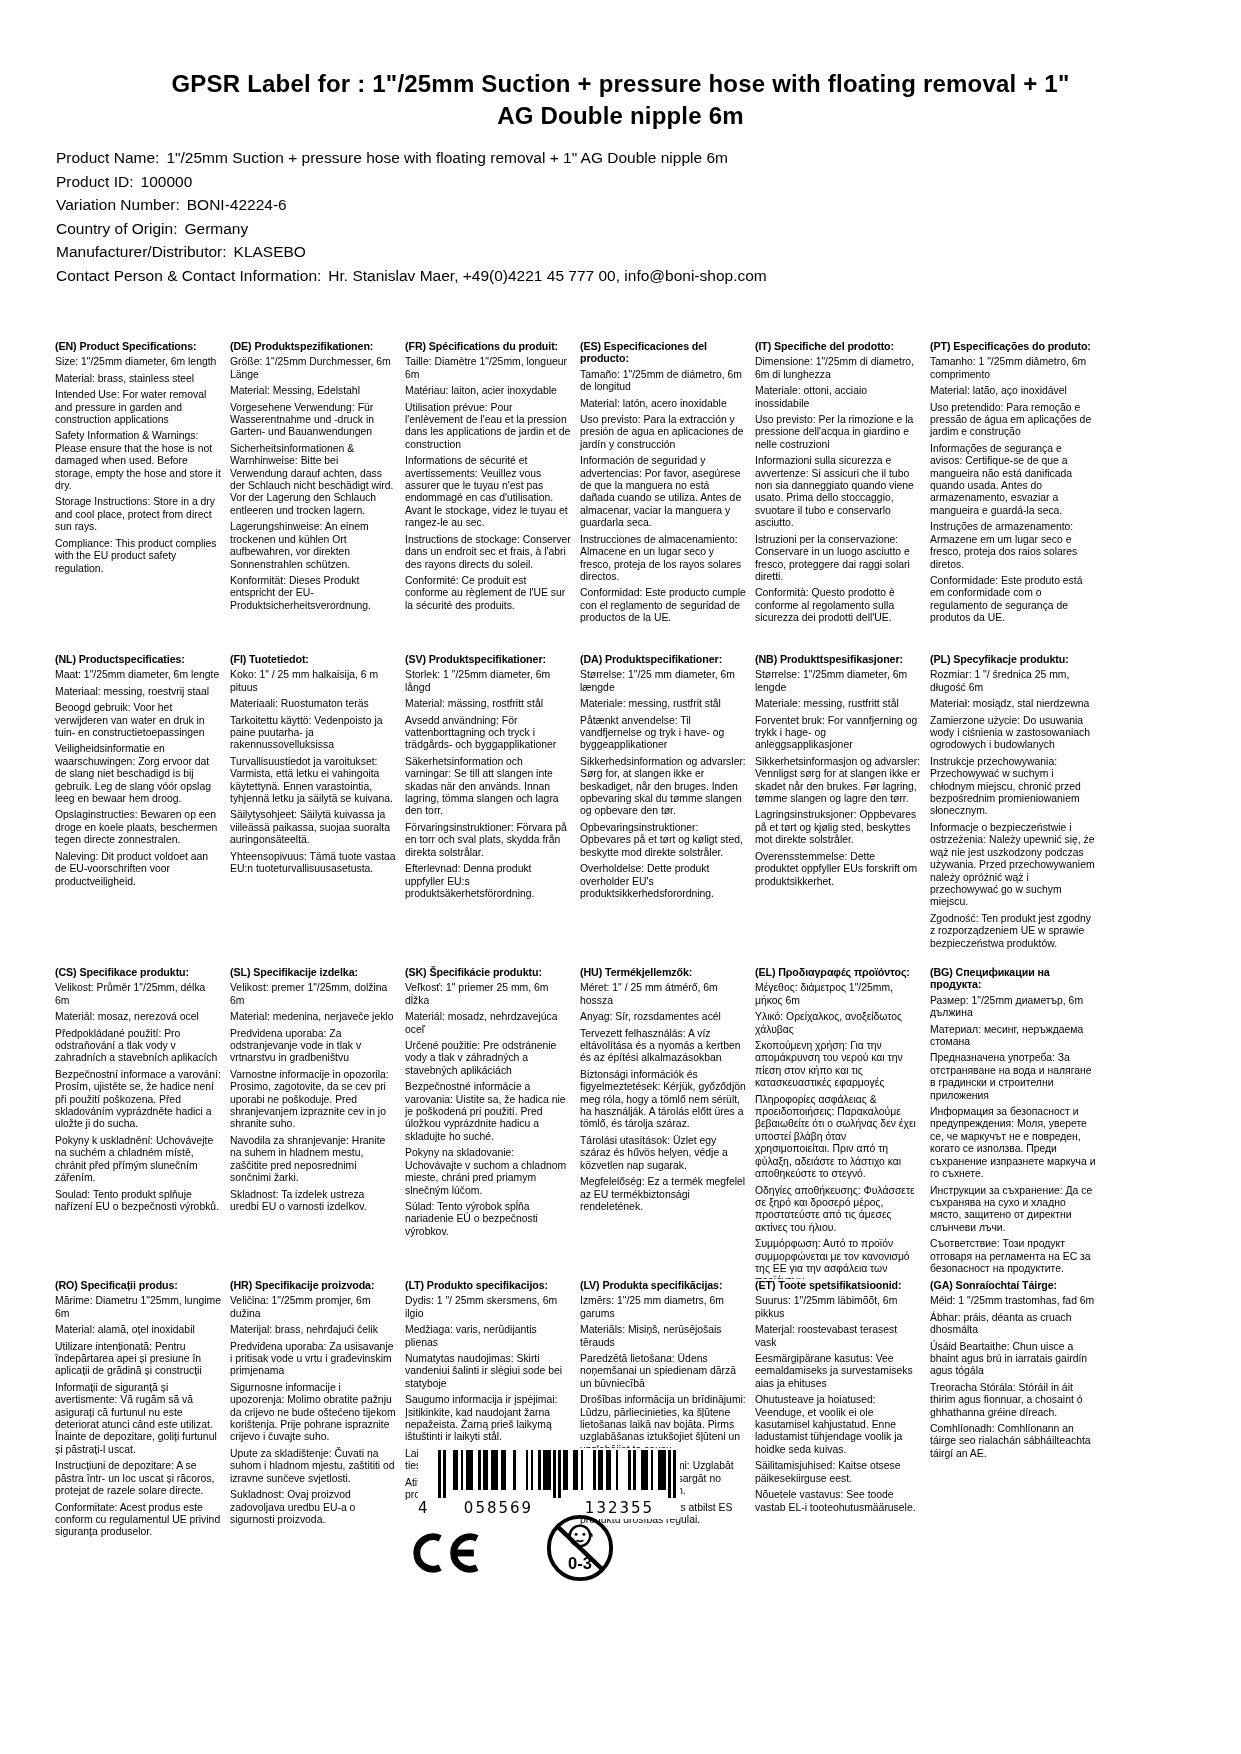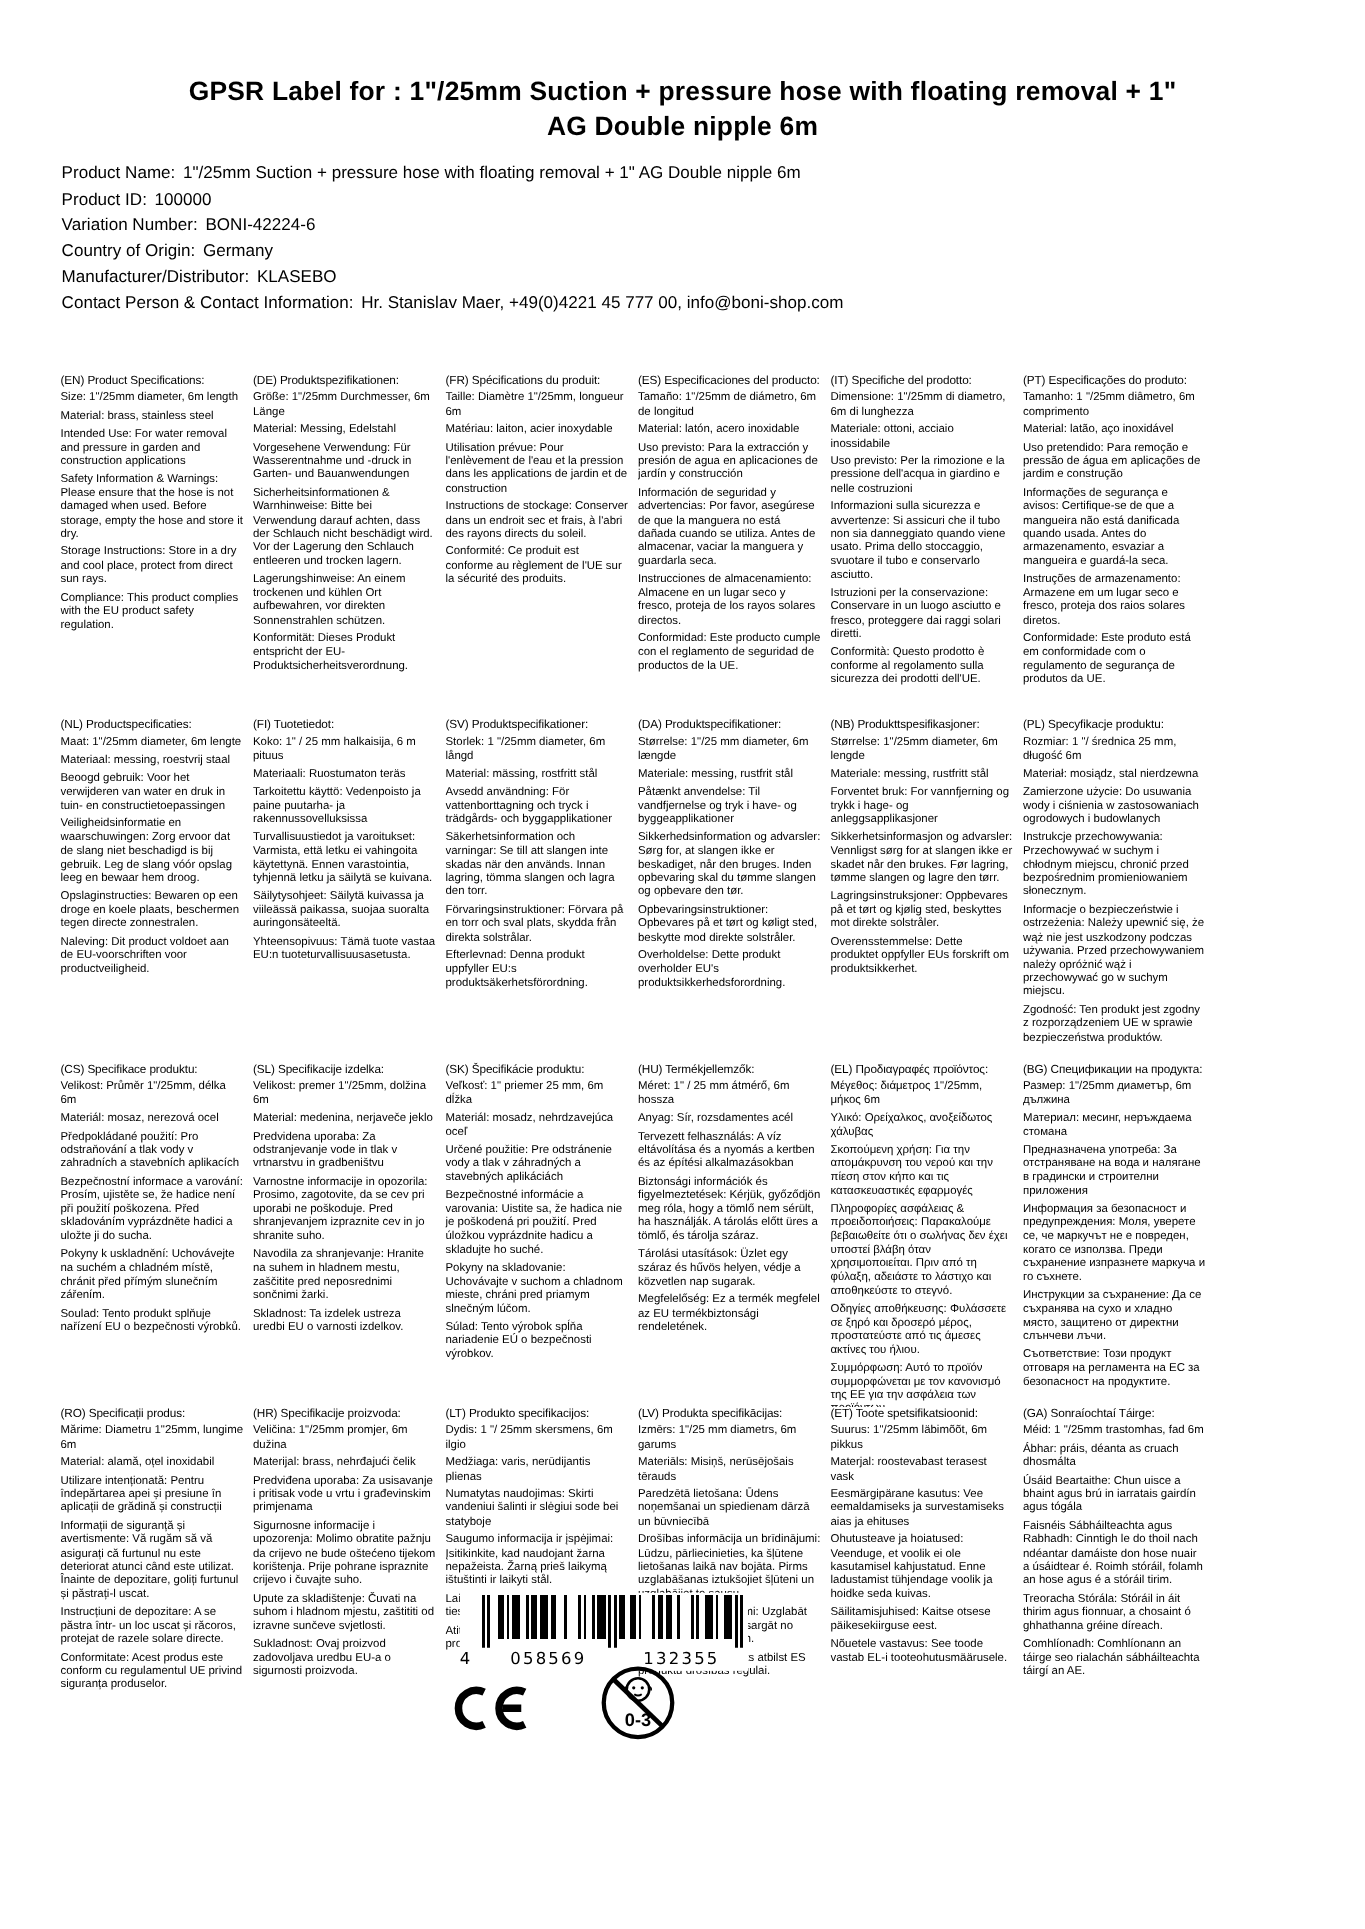--- a/index.html
+++ b/index.html
@@ -4,21 +4,21 @@
 <style>
   html,body{margin:0;padding:0;background:#fff;}
   .page{position:relative;width:1241px;height:1754px;background:#ffffff;color:#000;overflow:hidden;}
   .title{position:absolute;top:52px;left:50%;transform:translateX(-50%);width:910px;text-align:center;
          font:bold 24px/32px "Liberation Sans",sans-serif;letter-spacing:.2px;}
   .product-info{position:absolute;top:146px;left:56px;width:1130px;font:15.5px/23.5px "Liberation Sans",sans-serif;}
   .pi-label{font-weight:normal;margin-right:7px;}
   .lang-grid{position:absolute;top:340px;left:55px;display:grid;grid-template-columns:repeat(6,166px);
              column-gap:9px;grid-auto-rows:313px;}
   .lang-block{overflow:hidden;font:10.4px/12.4px "Liberation Sans",sans-serif;}
-  .lang-heading{font-weight:normal;font-size:10.7px;letter-spacing:-0.1px;}
+  .lang-heading{font-weight:bold;font-size:10.7px;letter-spacing:-0.1px;}
   .lang-para{margin:4px 0 0 0;}
   .barcode{position:absolute;top:1448px;left:418px;width:262px;background:#fff;padding:2px 0;}
   .barcode svg{display:block;margin-left:20px;}
   .barcode-digits{display:flex;width:262px;font:15px/18px "DejaVu Sans",sans-serif;margin-top:1px;}
   .bd-lead{width:20px;text-align:left;}
   .bd-left,.bd-right{flex:1;text-align:center;letter-spacing:2px;}
   .marks-row{position:absolute;top:1512px;left:412px;width:280px;display:flex;align-items:flex-end;gap:62px;}
   .ce-mark svg,.age-mark svg{display:block;}
   .sr-only{position:absolute;width:1px;height:1px;overflow:hidden;clip:rect(0 0 0 0);white-space:nowrap;}
 </style>
@@ -55,20 +55,21 @@
         <p class="lang-para">Vorgesehene Verwendung: Für Wasserentnahme und -druck in Garten- und Bauanwendungen</p>
         <p class="lang-para">Sicherheitsinformationen &amp; Warnhinweise: Bitte bei Verwendung darauf achten, dass der Schlauch nicht beschädigt wird. Vor der Lagerung den Schlauch entleeren und trocken lagern.</p>
         <p class="lang-para">Lagerungshinweise: An einem trockenen und kühlen Ort aufbewahren, vor direkten Sonnenstrahlen schützen.</p>
         <p class="lang-para">Konformität: Dieses Produkt entspricht der EU-Produktsicherheitsverordnung.</p>
       </div>
       <div class="lang-block">
         <div class="lang-heading">(FR) Spécifications du produit:</div>
         <p class="lang-para">Taille: Diamètre 1"/25mm, longueur 6m</p>
         <p class="lang-para">Matériau: laiton, acier inoxydable</p>
         <p class="lang-para">Utilisation prévue: Pour l'enlèvement de l'eau et la pression dans les applications de jardin et de construction</p>
+        <p class="lang-para">Informations de sécurité et avertissements: Veuillez vous assurer que le tuyau n'est pas endommagé en cas d'utilisation. Avant le stockage, videz le tuyau et rangez-le au sec.</p>
         <p class="lang-para">Instructions de stockage: Conserver dans un endroit sec et frais, à l'abri des rayons directs du soleil.</p>
         <p class="lang-para">Conformité: Ce produit est conforme au règlement de l'UE sur la sécurité des produits.</p>
       </div>
       <div class="lang-block">
         <div class="lang-heading">(ES) Especificaciones del producto:</div>
         <p class="lang-para">Tamaño: 1"/25mm de diámetro, 6m de longitud</p>
         <p class="lang-para">Material: latón, acero inoxidable</p>
         <p class="lang-para">Uso previsto: Para la extracción y presión de agua en aplicaciones de jardín y construcción</p>
         <p class="lang-para">Información de seguridad y advertencias: Por favor, asegúrese de que la manguera no está dañada cuando se utiliza. Antes de almacenar, vaciar la manguera y guardarla seca.</p>
         <p class="lang-para">Instrucciones de almacenamiento: Almacene en un lugar seco y fresco, proteja de los rayos solares directos.</p>
@@ -243,21 +244,20 @@
         <p class="lang-para">Eesmärgipärane kasutus: Vee eemaldamiseks ja survestamiseks aias ja ehituses</p>
         <p class="lang-para">Ohutusteave ja hoiatused: Veenduge, et voolik ei ole kasutamisel kahjustatud. Enne ladustamist tühjendage voolik ja hoidke seda kuivas.</p>
         <p class="lang-para">Säilitamisjuhised: Kaitse otsese päikesekiirguse eest.</p>
         <p class="lang-para">Nõuetele vastavus: See toode vastab EL-i tooteohutusmäärusele.</p>
       </div>
       <div class="lang-block">
         <div class="lang-heading">(GA) Sonraíochtaí Táirge:</div>
         <p class="lang-para">Méid: 1 "/25mm trastomhas, fad 6m</p>
         <p class="lang-para">Ábhar: práis, déanta as cruach dhosmálta</p>
         <p class="lang-para">Úsáid Beartaithe: Chun uisce a bhaint agus brú in iarratais gairdín agus tógála</p>
-        <p class="lang-para">Faisnéis Sábháilteachta agus Rabhadh: Cinntigh le do thoil nach ndéantar damáiste don hose nuair a úsáidtear é. Roimh stóráil, folamh an hose agus é a stóráil tirim.</p>
         <p class="lang-para">Treoracha Stórála: Stóráil in áit thirim agus fionnuar, a chosaint ó ghhathanna gréine díreach.</p>
         <p class="lang-para">Comhlíonadh: Comhlíonann an táirge seo rialachán sábháilteachta táirgí an AE.</p>
       </div>
     </div>
 
   <div class="barcode">
     <svg id="barcode-bars" width="238" height="48">
         <rect x="0.0" y="0" width="2.5" height="48" fill="#000" shape-rendering="crispEdges"></rect>
         <rect x="5.0" y="0" width="2.5" height="48" fill="#000" shape-rendering="crispEdges"></rect>
         <rect x="15.0" y="0" width="2.5" height="40" fill="#000" shape-rendering="crispEdges"></rect>

